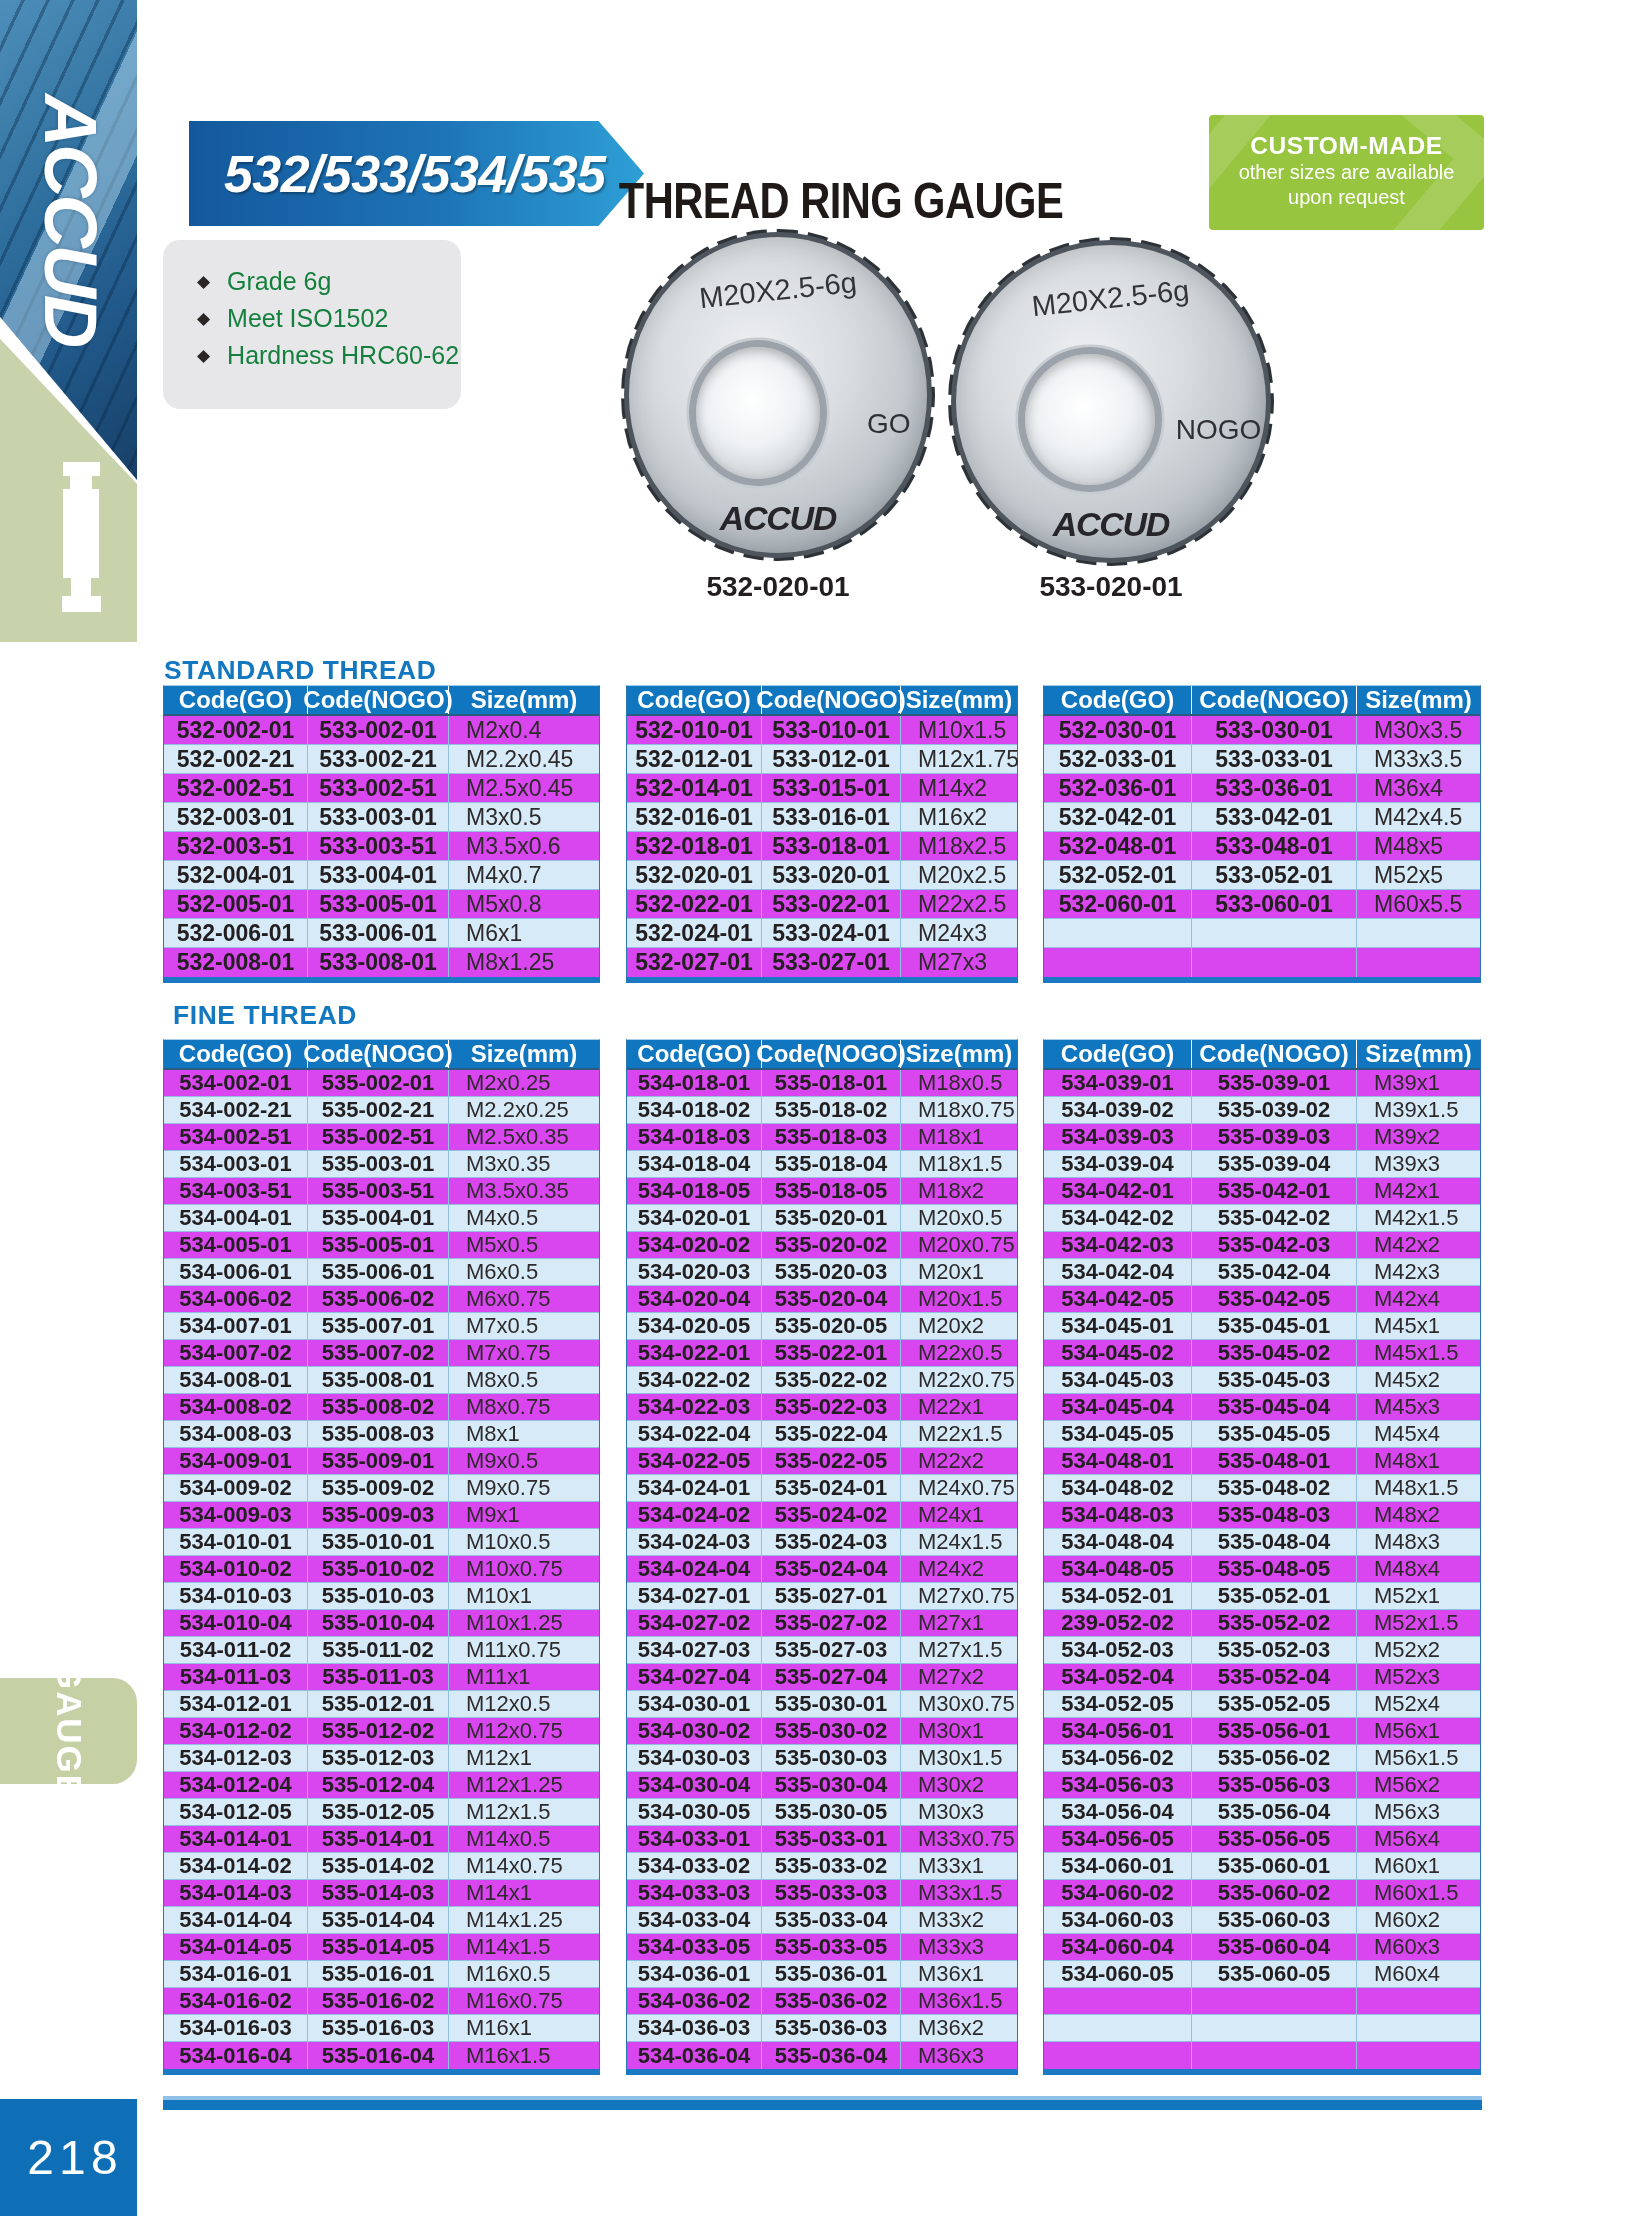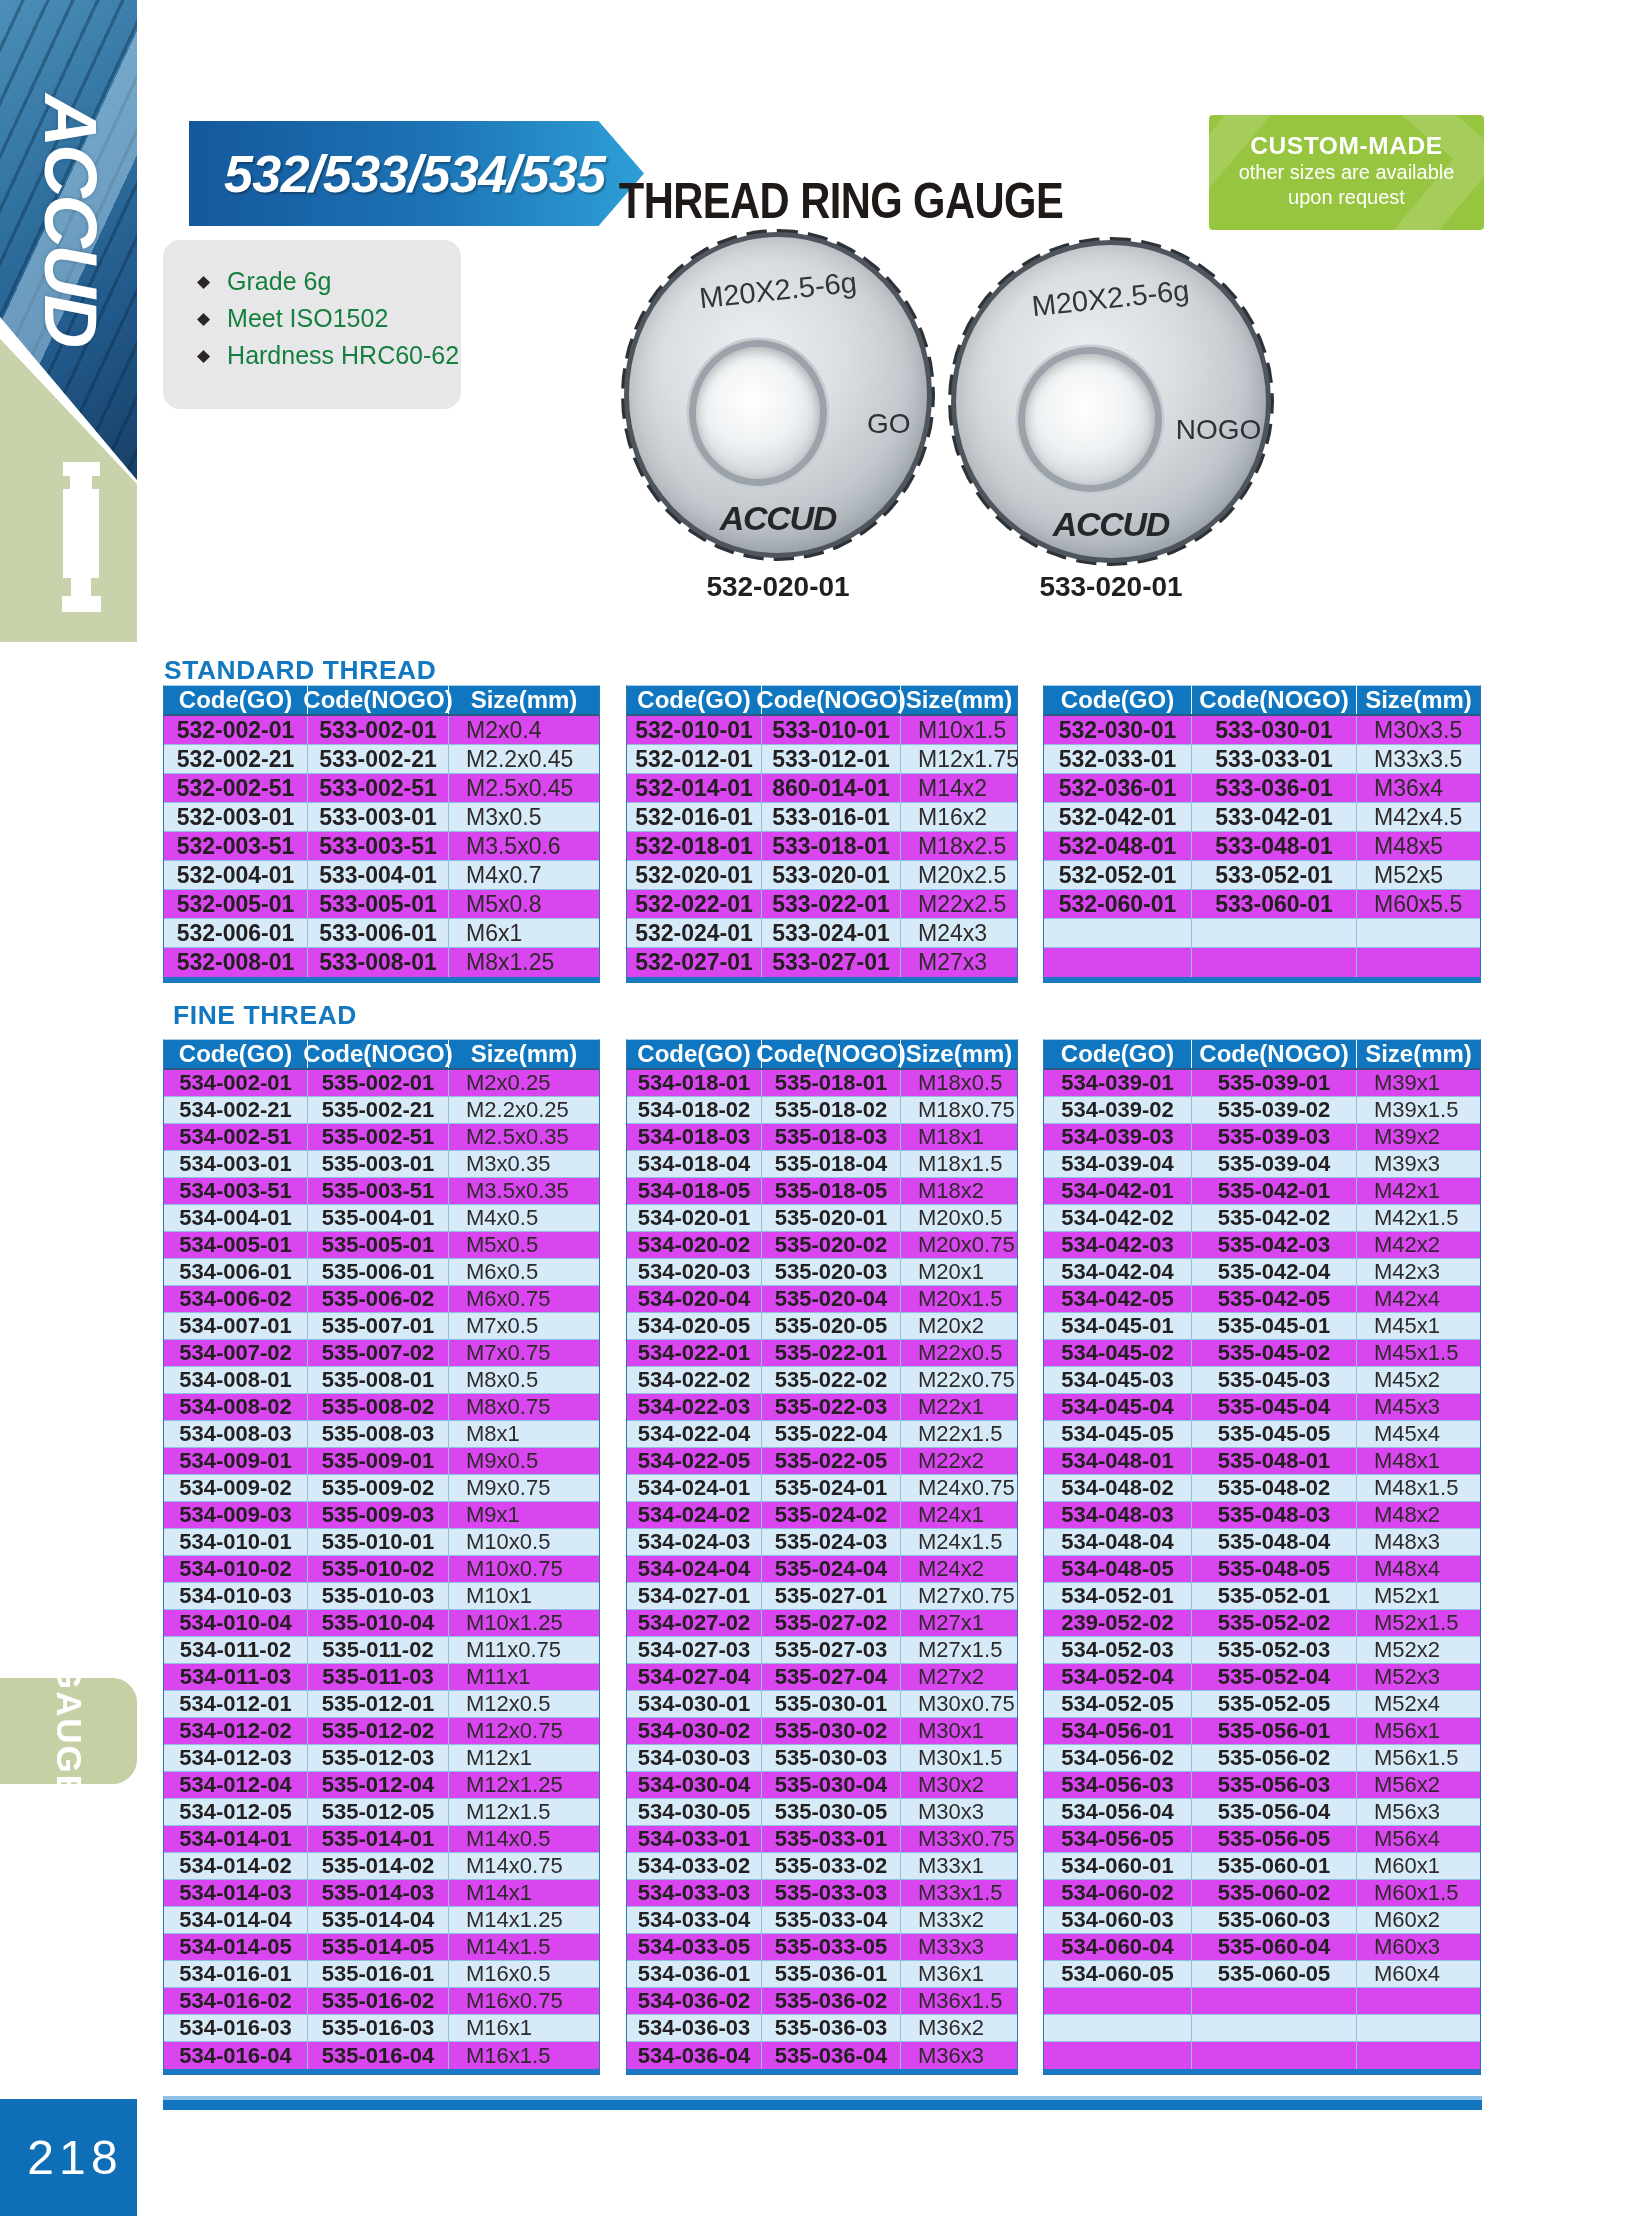--- a/index.html
+++ b/index.html
@@ -301,21 +301,21 @@
       <div class="td">533-010-01</div>
       <div class="td">M10x1.5</div>
     </div>
     <div class="tr alt">
       <div class="td">532-012-01</div>
       <div class="td">533-012-01</div>
       <div class="td">M12x1.75</div>
     </div>
     <div class="tr">
       <div class="td">532-014-01</div>
-      <div class="td">860-014-01</div>
+      <div class="td">533-015-01</div>
       <div class="td">M14x2</div>
     </div>
     <div class="tr alt">
       <div class="td">532-016-01</div>
       <div class="td">533-016-01</div>
       <div class="td">M16x2</div>
     </div>
     <div class="tr">
       <div class="td">532-018-01</div>
       <div class="td">533-018-01</div>

